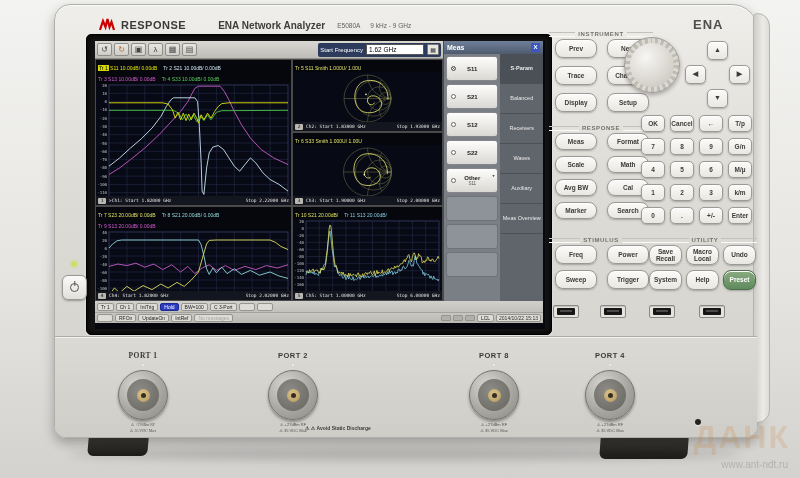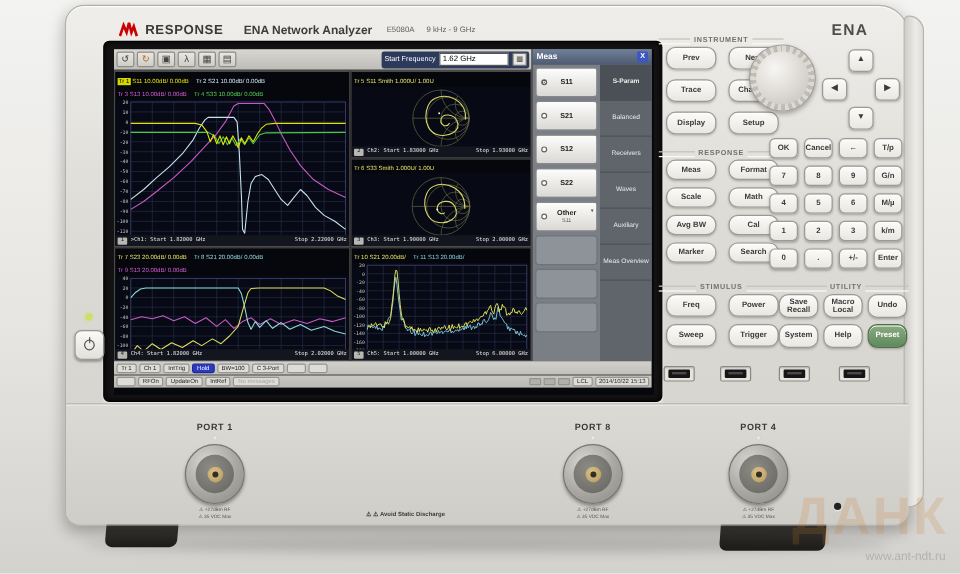--- a/index.html
+++ b/index.html
@@ -7,21 +7,21 @@
 body{background:linear-gradient(180deg,#f3f3f1,#e7e6e3 55%,#d3d2cf);font-family:"Liberation Sans",sans-serif;position:relative}
 .foot{position:absolute;background:linear-gradient(#403e39,#211f1c);border-radius:0 0 6px 6px;z-index:0}
 #foot-l{left:88px;top:436px;width:60px;height:20px;transform:skewX(-5deg)}
 #foot-r{left:600px;top:436px;width:88px;height:23px;transform:skewX(-4deg)}
 #ground-shadow{position:absolute;left:70px;top:448px;width:670px;height:12px;background:rgba(0,0,0,.18);border-radius:50%;filter:blur(5px);z-index:0}
 #instrument{position:absolute;left:54px;top:4px;width:704px;height:434px;z-index:1;background:linear-gradient(180deg,#efeeea,#dedcd7 40%,#d3d1cc);border:1px solid #b1afa9;border-radius:16px 26px 12px 12px;box-shadow:0 5px 12px rgba(0,0,0,.28),inset 0 1px 0 rgba(255,255,255,.75)}
 #instrument::after{content:"";position:absolute;right:-13px;top:8px;bottom:14px;width:15px;background:linear-gradient(90deg,#cfcdc8,#ecebe7 60%,#dedcd7);border:1px solid #b5b3ae;border-radius:6px 18px 18px 6px;z-index:-1}
 
 #hdr{position:absolute;left:44px;top:10px;height:20px;display:flex;align-items:center;gap:6px}
 #brand{font-size:11px;font-weight:bold;letter-spacing:.5px;color:#3a3a38}
-#hdr-title{font-size:10px;font-weight:bold;color:#3d3d3b;margin-left:11px}
+#hdr-title{font-size:10px;font-weight:bold;color:#3d3d3b;margin-left:26px}
 #hdr-model{font-size:6.5px;color:#63615d;margin-left:6px}
 #hdr-range{font-size:6.5px;color:#63615d;margin-left:4px}
 #ena-badge{position:absolute;left:638px;top:12px;font-size:13px;font-weight:bold;color:#504e4a;letter-spacing:1px}
 
 #bezel{position:absolute;left:31px;top:29px;width:466px;height:301px;background:#141414;border:1px solid #000;border-radius:5px;box-shadow:inset 0 0 6px #000,0 1px 2px rgba(255,255,255,.5)}
 #display{position:absolute;left:8px;top:6px;width:450px;height:288px;background:#07080d}
 #toolbar{position:absolute;left:0;top:0;width:348px;height:18px;background:linear-gradient(#d9d7d2,#bebcb7);display:flex;align-items:center;padding:0 2px;gap:2px;border-bottom:1px solid #8f8d88}
 .tb-icon{width:15px;height:13px;background:linear-gradient(#e9e7e2,#cfcdc8);border:1px solid #8f8d88;border-radius:2px;font-size:8px;line-height:11px;text-align:center;color:#444}
 #freq-group{margin-left:auto;display:flex;align-items:center;background:#2c3a5c;height:14px;border-radius:2px;padding:0 2px;gap:3px}
 #freq-label{font-size:6px;color:#fff;white-space:nowrap}
@@ -87,21 +87,21 @@
 .port-label{font-size:7.5px;font-weight:bold;color:#3b3937;letter-spacing:.5px}
 .port-led{width:4px;height:4px;border-radius:50%;background:#f8f6ef;box-shadow:0 0 2px rgba(0,0,0,.3) inset;margin:3px auto}
 .conn{width:50px;height:50px;border-radius:50%;margin:1px auto;background:radial-gradient(circle at 35% 30%,#d8d6d1,#a9a7a1 55%,#8b8983);border:1px solid #76746e;box-shadow:0 2px 3px rgba(0,0,0,.35);display:flex;align-items:center;justify-content:center}
 .conn-ring{width:32px;height:32px;border-radius:50%;background:radial-gradient(circle at 40% 35%,#8d8b85,#66645e);display:flex;align-items:center;justify-content:center}
 .conn-pin{width:13px;height:13px;border-radius:50%;background:radial-gradient(circle at 40% 35%,#d9c28a,#b4985c);display:flex;align-items:center;justify-content:center}
 .conn-hole{width:5px;height:5px;border-radius:50%;background:#342e24}
 .port-warn{margin-top:2px;font-size:4px;color:#57554f;line-height:1.4}
 #static-warn{position:absolute;left:250px;top:88px;width:200px;font-size:5px;font-weight:bold;color:#3f3d39}
 #screw{position:absolute;right:56px;top:82px;width:6px;height:6px;border-radius:50%;background:#222;box-shadow:0 1px 1px rgba(255,255,255,.6)}
 
-#wm-big{position:absolute;right:10px;bottom:22px;font-size:44px;font-weight:bold;color:rgba(200,120,40,.18);letter-spacing:2px;z-index:2}
+#wm-big{position:absolute;right:10px;bottom:22px;font-size:32px;font-weight:bold;color:rgba(200,120,40,.18);letter-spacing:2px;z-index:2}
 #wm-site{position:absolute;right:12px;bottom:8px;font-size:10px;color:#b4b2ad;z-index:2}
 svg{display:block}
 </style>
 </head>
 <body>
 
 <div id="stage">
   <div class="foot" id="foot-l"></div>
   <div class="foot" id="foot-r"></div>
   <div id="ground-shadow"></div>
@@ -502,22 +502,37 @@
       </div>
 
     <div id="pwr-led"></div>
     <div id="pwr-btn">
         <span id="pwr-glyph"></span>
       </div>
 
     <div id="bottom">
       <div id="static-warn">⚠ ⚠ <span>Avoid Static Discharge</span></div>
       <div id="screw"></div>
-    <div class="port" style="left: 79px;">
+    <div class="port" style="left: 43px; font-family: Liberation Serif, serif;">
           <div class="port-label">PORT 1</div>
+          <div class="port-led"></div>
+          <div class="conn">
+            <div class="conn-ring">
+              <div class="conn-pin">
+                <div class="conn-hole"></div>
+              </div>
+            </div>
+          </div>
+          <div class="port-warn">
+            <div>⚠ +27dBm RF</div>
+            <div>⚠ 35 VDC Max</div>
+          </div>
+        </div>
+        <div class="port" style="left: 193px;">
+          <div class="port-label">PORT 2</div>
           <div class="port-led"></div>
           <div class="conn">
             <div class="conn-ring">
               <div class="conn-pin">
                 <div class="conn-hole"></div>
               </div>
             </div>
           </div>
           <div class="port-warn">
             <div>⚠ +27dBm RF</div>
@@ -532,21 +547,21 @@
               <div class="conn-pin">
                 <div class="conn-hole"></div>
               </div>
             </div>
           </div>
           <div class="port-warn">
             <div>⚠ +27dBm RF</div>
             <div>⚠ 35 VDC Max</div>
           </div>
         </div>
-        <div class="port" style="left: 532px;">
+        <div class="port" style="left: 510px;">
           <div class="port-label">PORT 4</div>
           <div class="port-led"></div>
           <div class="conn">
             <div class="conn-ring">
               <div class="conn-pin">
                 <div class="conn-hole"></div>
               </div>
             </div>
           </div>
           <div class="port-warn">

